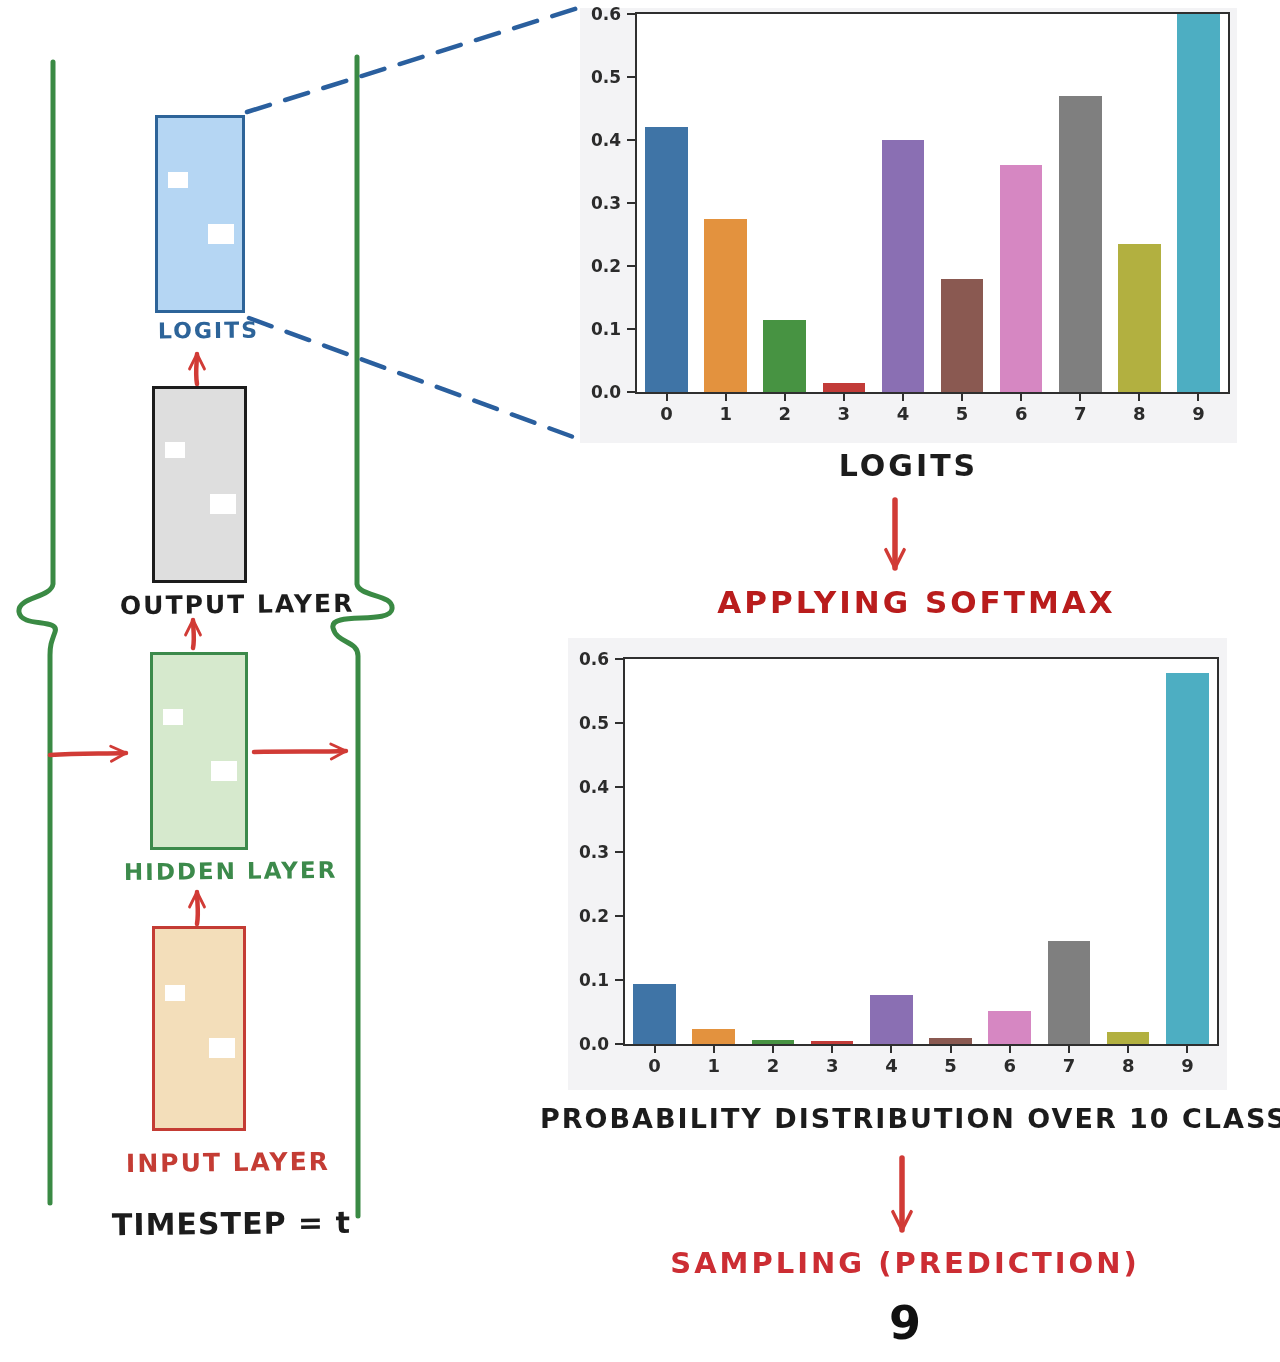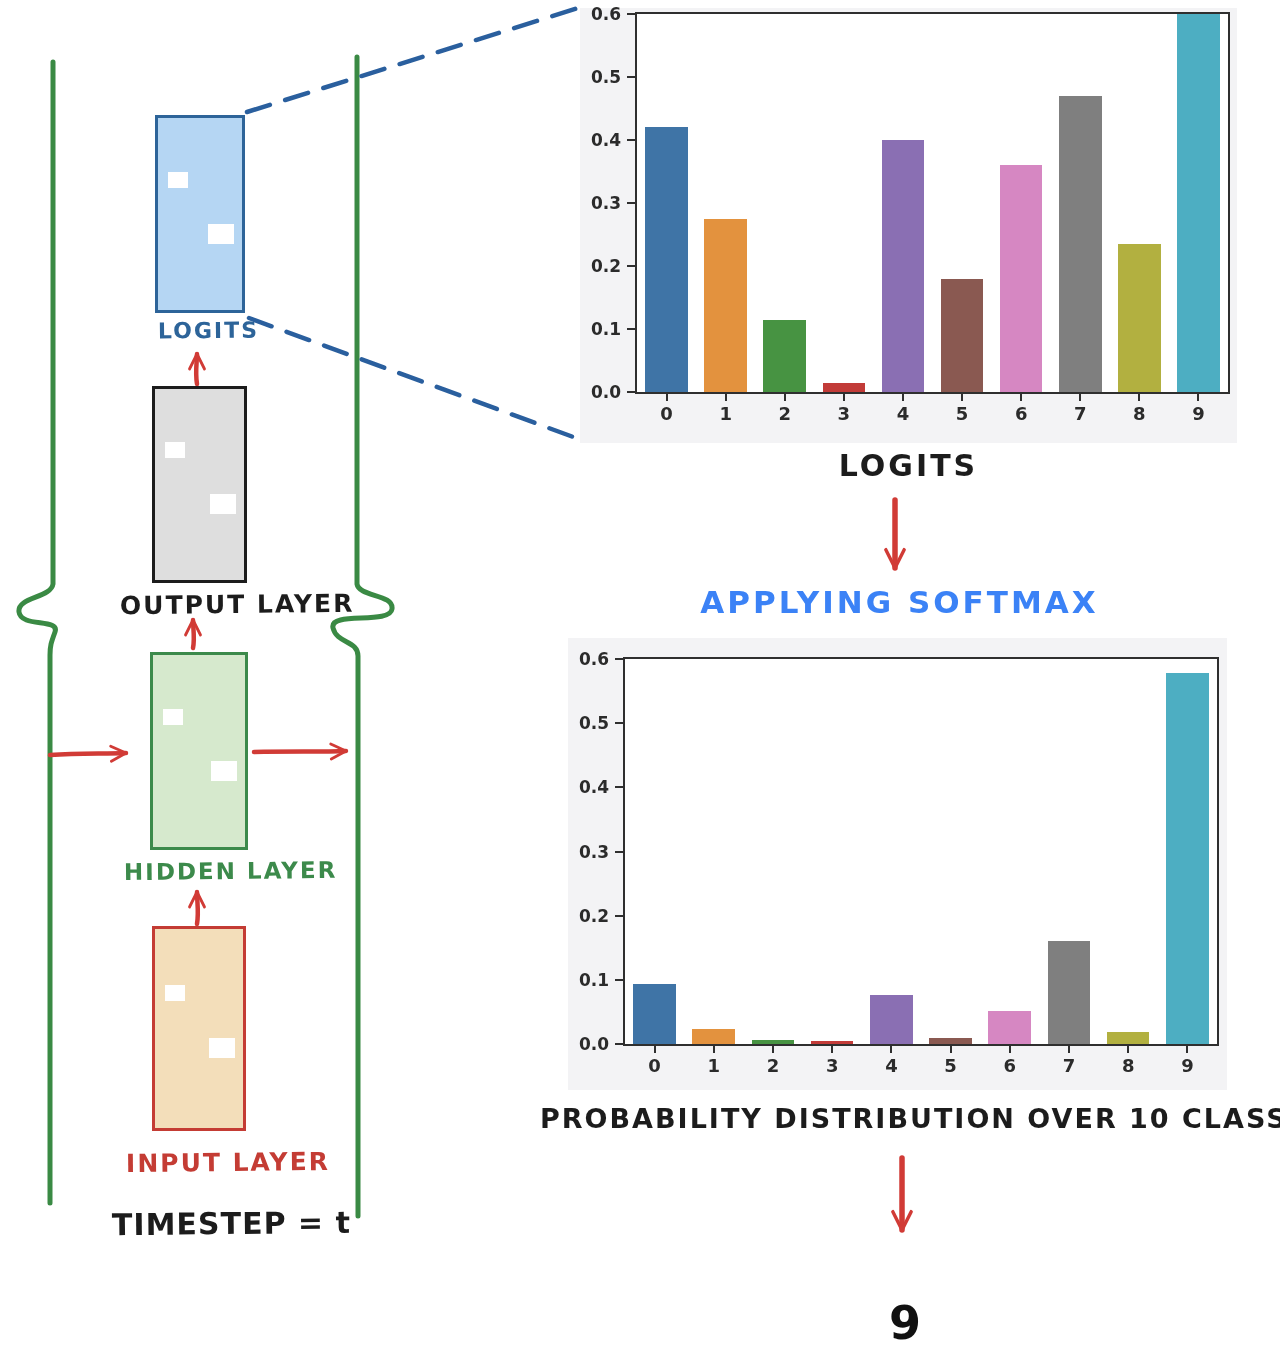--- a/index.html
+++ b/index.html
@@ -131,21 +131,21 @@
       <div class="xcat-label" style="left: 421.15px; top: 395px;">6</div>
       <div class="xtick-mark" style="left: 499.25px; top: 386px; width: 2px; height: 7px;"></div>
       <div class="xcat-label" style="left: 480.25px; top: 395px;">7</div>
       <div class="xtick-mark" style="left: 558.35px; top: 386px; width: 2px; height: 7px;"></div>
       <div class="xcat-label" style="left: 539.35px; top: 395px;">8</div>
       <div class="xtick-mark" style="left: 617.45px; top: 386px; width: 2px; height: 7px;"></div>
       <div class="xcat-label" style="left: 598.45px; top: 395px;">9</div>
     </div>
   <div class="chart-caption" style="left:580px; top:448px; width:657px; font-size:30px;">LOGITS</div>
 
-  <div class="red-text" style="left:571px; top:584px; width:657px; font-size:31px; color:#3b82f6;text-align:center;">APPLYING SOFTMAX</div>
+  <div class="red-text" style="left:588px; top:584px; width:657px; font-size:31px; color:#b91c1c;text-align:center;">APPLYING SOFTMAX</div>
 
   <div class="chart-card" style="left:568px; top:638px; width:659px; height:452px;">
     <div class="plot-area" style="left:55px; top:19px; width:592px; height:385px;">
         <div class="bar" style="left: 8.288px; width: 42.624px; height: 59.675px; background: rgb(63, 116, 166);"></div>
         <div class="bar" style="left: 67.488px; width: 42.624px; height: 14.7583px; background: rgb(227, 146, 62);"></div>
         <div class="bar" style="left: 126.688px; width: 42.624px; height: 3.85px; background: rgb(71, 147, 66);"></div>
         <div class="bar" style="left: 185.888px; width: 42.624px; height: 2.56667px; background: rgb(194, 59, 56);"></div>
         <div class="bar" style="left: 245.088px; width: 42.624px; height: 49.4083px; background: rgb(138, 111, 179);"></div>
         <div class="bar" style="left: 304.288px; width: 42.624px; height: 5.775px; background: rgb(138, 89, 81);"></div>
         <div class="bar" style="left: 363.488px; width: 42.624px; height: 32.725px; background: rgb(214, 135, 194);"></div>
@@ -183,16 +183,17 @@
       <div class="xcat-label" style="left: 421.8px; top: 417px;">6</div>
       <div class="xtick-mark" style="left: 500px; top: 408px; width: 2px; height: 7px;"></div>
       <div class="xcat-label" style="left: 481px; top: 417px;">7</div>
       <div class="xtick-mark" style="left: 559.2px; top: 408px; width: 2px; height: 7px;"></div>
       <div class="xcat-label" style="left: 540.2px; top: 417px;">8</div>
       <div class="xtick-mark" style="left: 618.4px; top: 408px; width: 2px; height: 7px;"></div>
       <div class="xcat-label" style="left: 599.4px; top: 417px;">9</div>
     </div>
   <div class="chart-caption" style="left:540px; top:1103px; width:700px; font-size:27px; letter-spacing:2px;">PROBABILITY DISTRIBUTION OVER 10 CLASSES</div>
 
+  <div class="red-text" style="left:575px; top:1246px; width:660px; font-size:29px; color:#cc2d33;">SAMPLING (PREDICTION)</div>
 
   <div class="prediction-digit" style="left:575px; top:1296px; width:660px; font-size:46px;">9</div>
 
 </div>
 
 </body></html>

